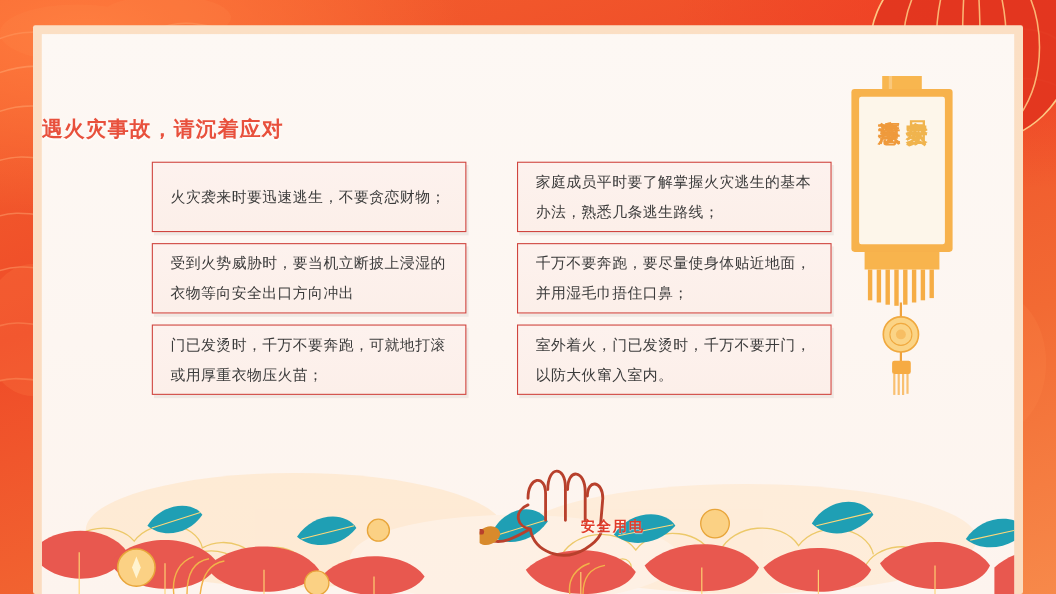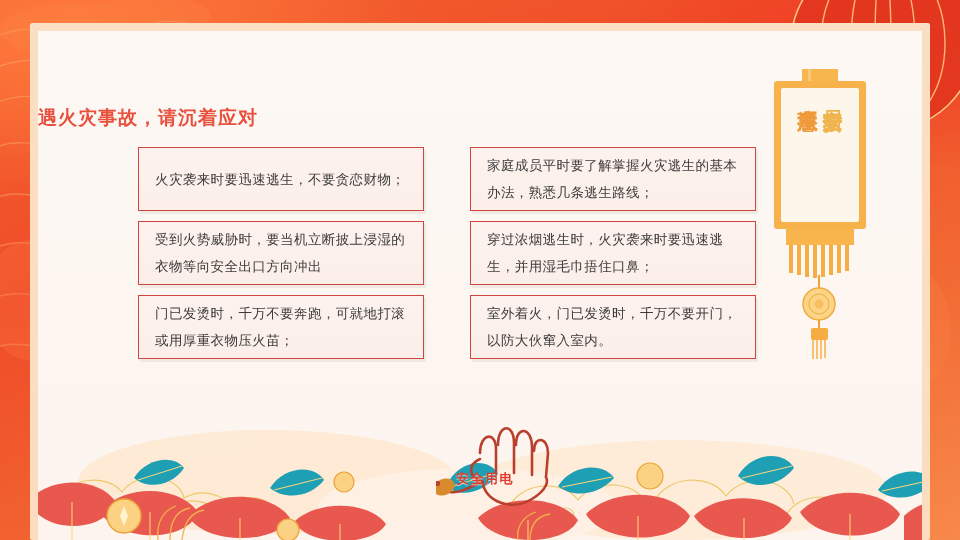--- a/index.html
+++ b/index.html
@@ -81,21 +81,21 @@
 
   
   .slogan{
     position:absolute;left:418px;bottom:28px;width:130px;height:26px;
   }
   .slogan .l1,.slogan .l2{
     position:absolute;left:0;width:130px;text-align:left;
     font-size:13px;font-weight:700;color:#e03b2a;letter-spacing:1.5px;
     text-shadow:0 1px 1px rgba(255,255,255,.7);
   }
-  .slogan .l1{top:-16px;}
+  .slogan .l1{top:-16px;text-align:right;}
   .slogan .l2{top:6px;}
   .hand-wire{position:absolute;left:398px;bottom:16px;width:160px;height:105px;}
 </style>
 </head>
 <body>
 
 <div id="slide">
 
   <div class="bg-base"></div>
 
@@ -148,21 +148,21 @@
         <div class="tipbox">
           <p>火灾袭来时要迅速逃生，不要贪恋财物；</p>
         </div>
         <div class="tipbox">
           <p>家庭成员平时要了解掌握火灾逃生的基本办法，熟悉几条逃生路线；</p>
         </div>
         <div class="tipbox">
           <p>受到火势威胁时，要当机立断披上浸湿的衣物等向安全出口方向冲出</p>
         </div>
         <div class="tipbox">
-          <p>穿过浓烟逃生时，火灾袭来时要迅速逃生，并用湿毛巾捂住口鼻；</p>
+          <p>千万不要奔跑，要尽量使身体贴近地面，并用湿毛巾捂住口鼻；</p>
         </div>
         <div class="tipbox">
           <p>门已发烫时，千万不要奔跑，可就地打滚或用厚重衣物压火苗；</p>
         </div>
         <div class="tipbox">
           <p>室外着火，门已发烫时，千万不要开门，以防大伙窜入室内。</p>
         </div>
       </div>
 
       <div class="lantern">

